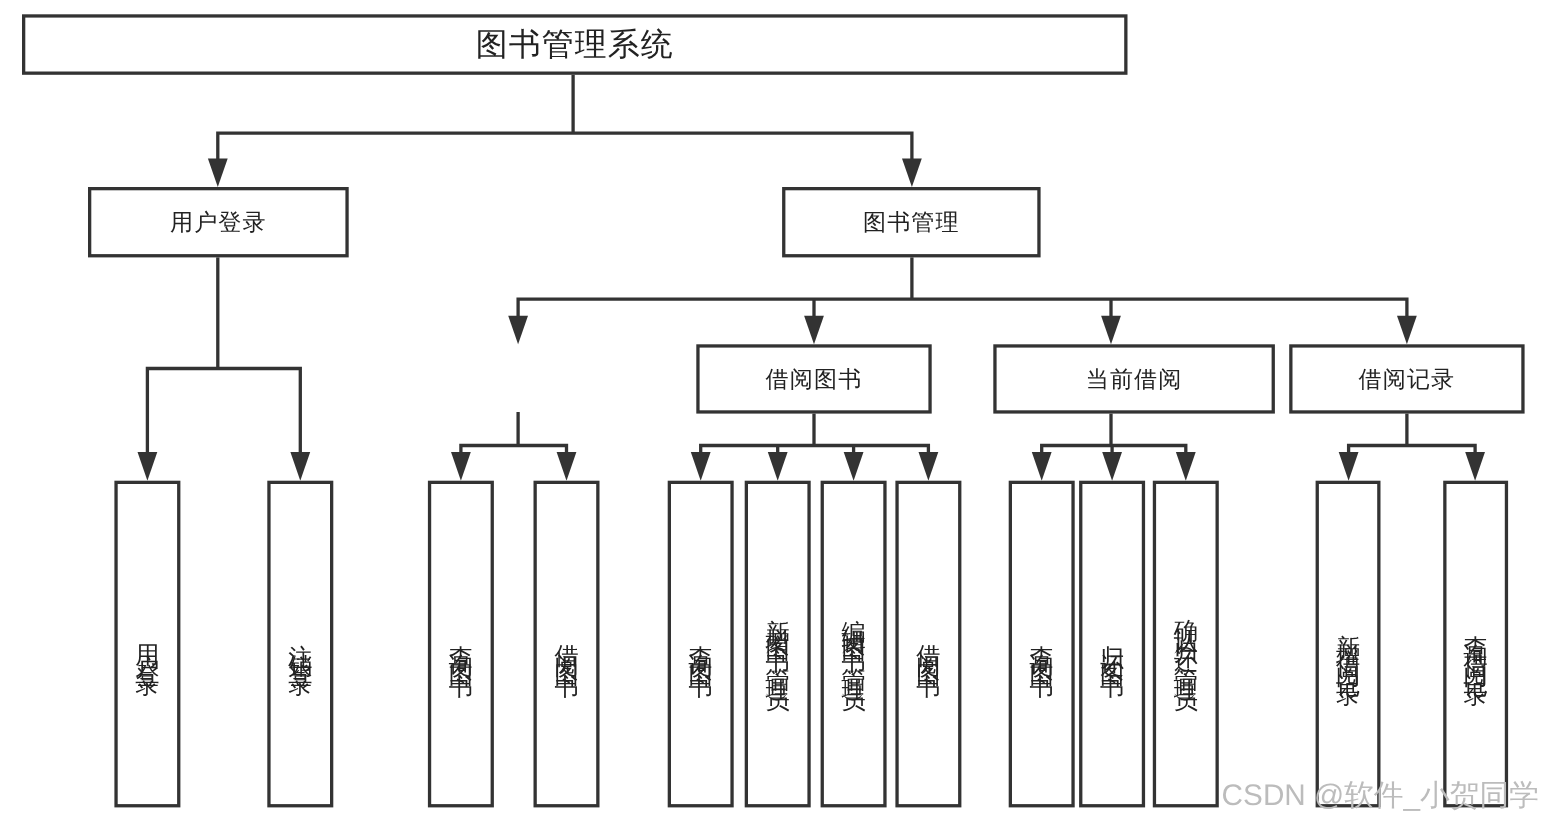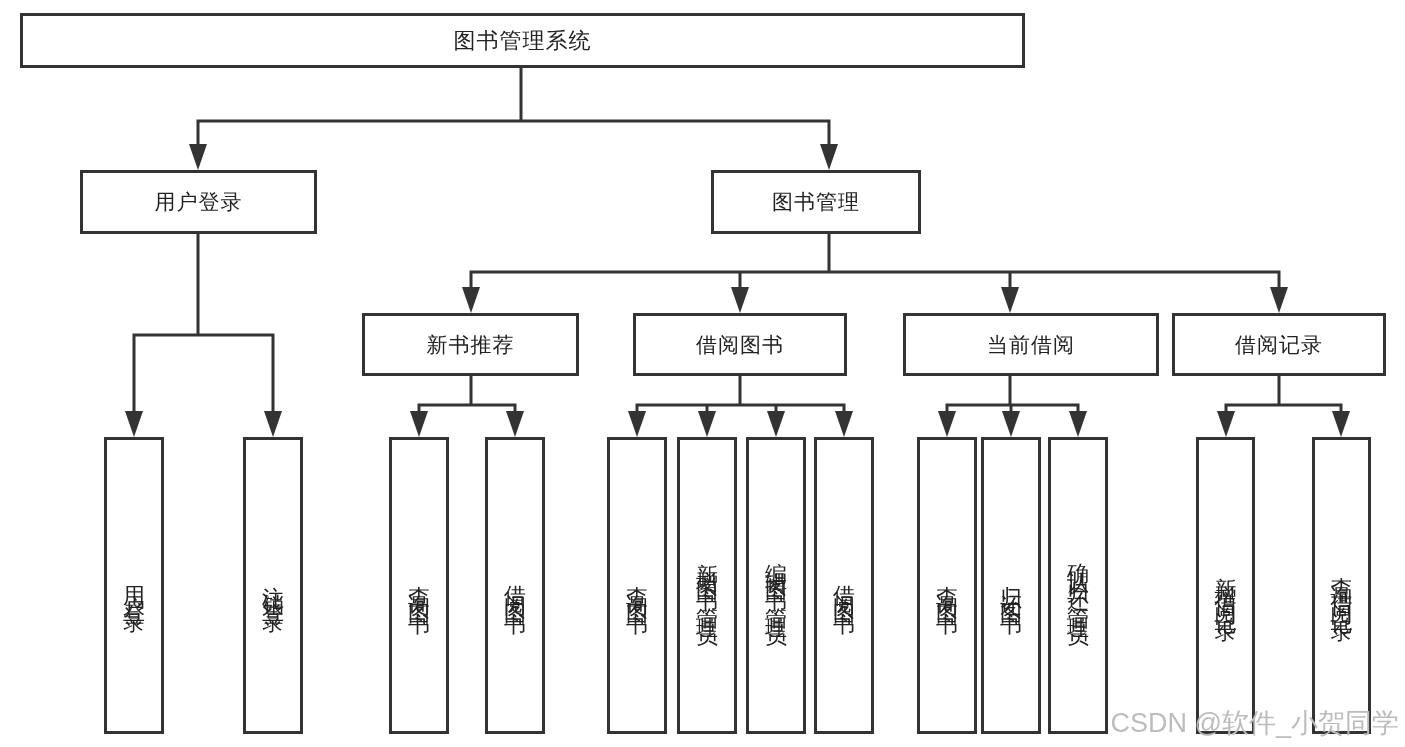--- a/index.html
+++ b/index.html
@@ -38,21 +38,21 @@
     white-space: nowrap;
   }
   .node .vlabel {
     writing-mode: vertical-rl;
     font-size: 22px;
     color: #222222;
     letter-spacing: 9px;
     line-height: 1;
   }
   .root .label {
-    font-size: 22px;
+    font-size: 29px;
   }
   .watermark {
     position: absolute;
     right: 6px;
     bottom: 6px;
     font-size: 27px;
     color: #bcbcbc;
     z-index: 2;
     white-space: nowrap;
   }
@@ -102,27 +102,24 @@
     </g>
   </svg>
 
   <div class="node root" style="left:20px;top:13px;width:1005px;height:55px">
     <span class="label">图书管理系统</span>
   </div>
 
   <div class="node" style="left:80px;top:170px;width:237px;height:64px">
     <span class="label">用户登录</span>
   </div>
-  <div class="node" style="left:711px;top:170px;width:210px;height:64px">
+  <div class="node" style="left:711px;top:170px;width:235px;height:64px">
     <span class="label">图书管理</span>
   </div>
 
-  <div class="node" style="left:362px;top:313px;width:217px;height:63px">
-    <span class="label">新书推荐</span>
-  </div>
   <div class="node" style="left:633px;top:313px;width:214px;height:63px">
     <span class="label">借阅图书</span>
   </div>
   <div class="node" style="left:903px;top:313px;width:256px;height:63px">
     <span class="label">当前借阅</span>
   </div>
   <div class="node" style="left:1172px;top:313px;width:214px;height:63px">
     <span class="label">借阅记录</span>
   </div>
 

